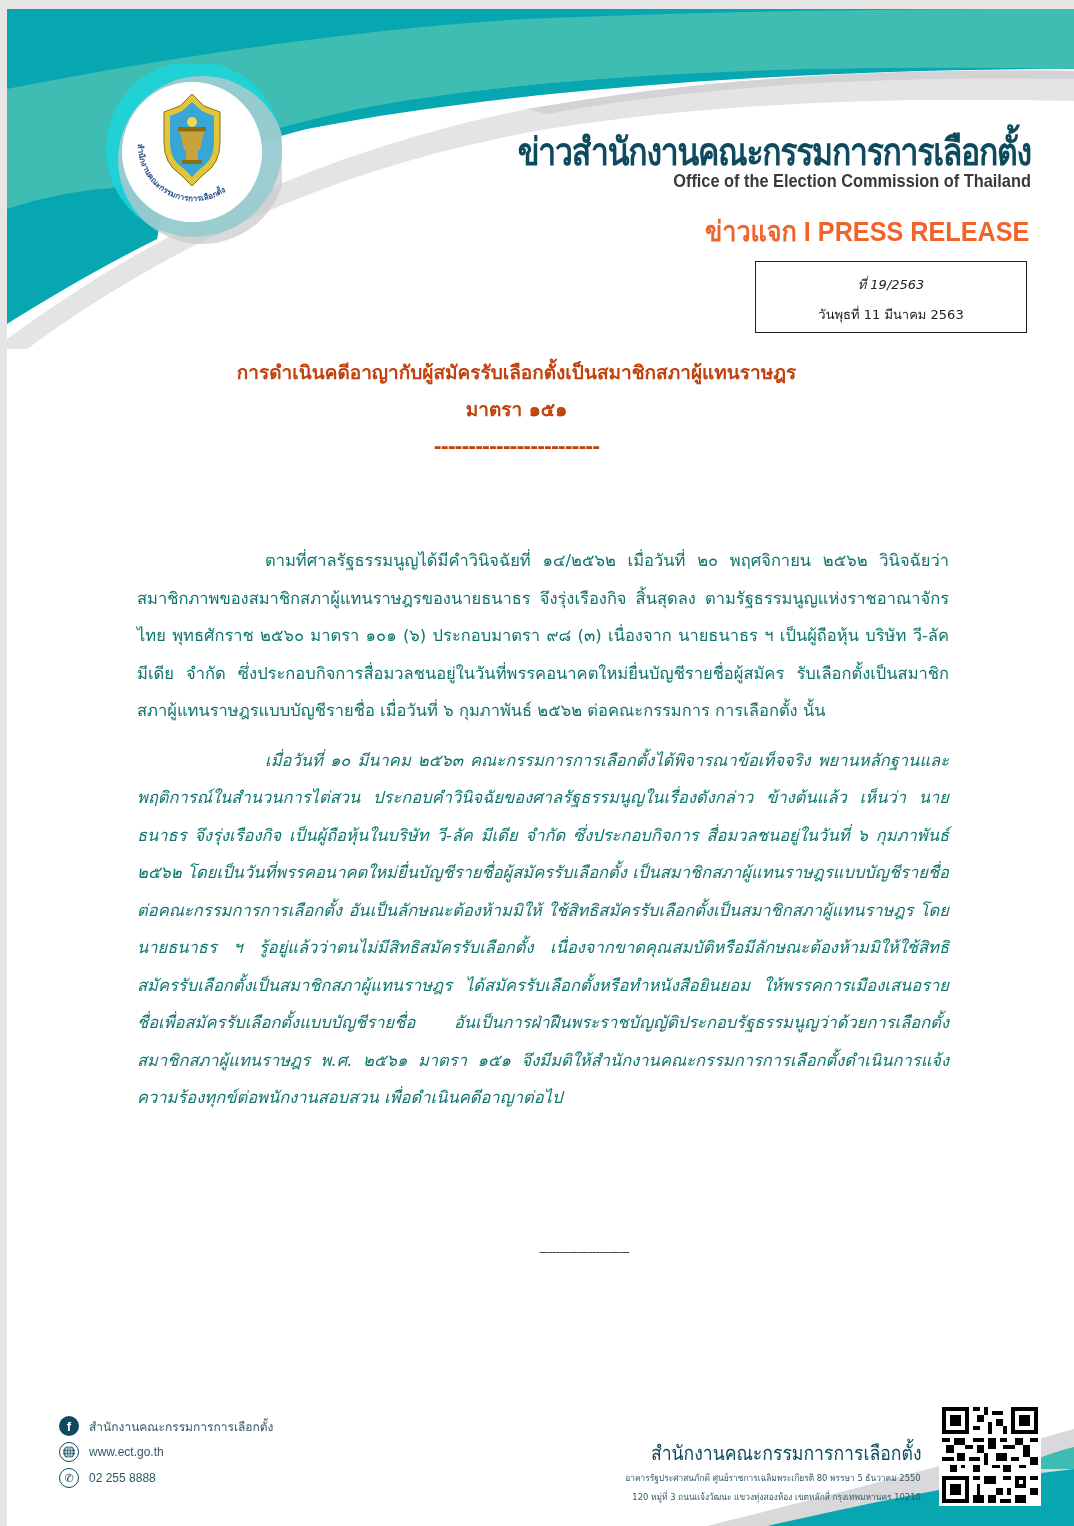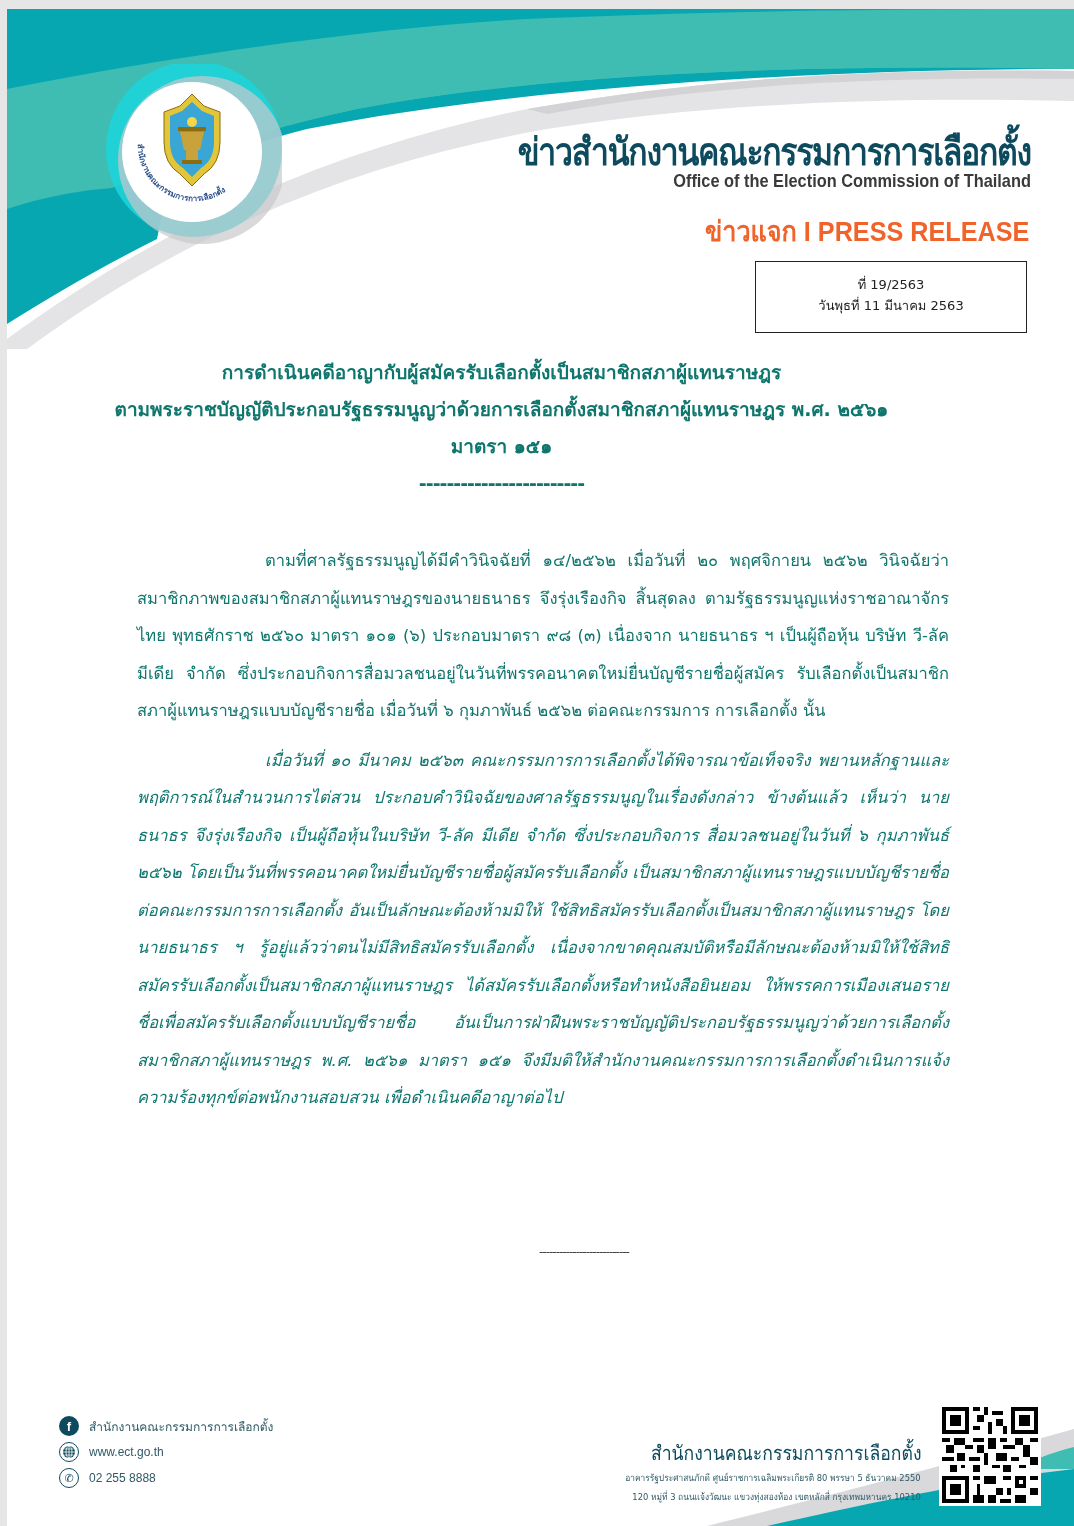--- a/index.html
+++ b/index.html
@@ -40,27 +40,27 @@
       white-space: nowrap;
       transform: scaleX(0.9); transform-origin: right center;
     }
     .refbox {
       position: absolute; left: 748px; top: 252px;
       width: 270px; height: 70px;
       border: 1.5px solid #222;
       text-align: center;
       font-family: "DejaVu Sans", sans-serif; font-size: 13px; color: #222;
     }
-    .refbox .l1 { margin-top: 12px; }
-    .refbox .l2 { }
+    .refbox .l1 { margin-top: 12px; font-style: italic; }
+    .refbox .l2 { margin-top: 9px; }
     .headline {
-      position: absolute; left: 1px; top: 345px; width: 987px;
+      position: absolute; left: 16px; top: 345px; width: 987px;
       text-align: center;
       font-family: "DejaVu Sans", sans-serif;
-      font-weight: bold; font-size: 19px; color: #0f766e;
+      font-weight: bold; font-size: 19px; color: #c2410c;
       line-height: 37px;
     }
     .headline .sep { letter-spacing: -1px; font-weight: bold; }
     .body-text {
       position: absolute; left: 130px; top: 533px; width: 812px;
       font-family: "DejaVu Sans", sans-serif;
       font-size: 16.5px; color: #0f766e;
       line-height: 37.5px;
       text-align: justify;
     }
@@ -139,21 +139,20 @@
   <div class="title-en">Office of the Election Commission of Thailand</div>
   <div class="press">ข่าวแจก I PRESS RELEASE</div>
 
   <div class="refbox">
     <div class="l1">ที่  19/2563</div>
     <div class="l2">วันพุธที่ 11 มีนาคม 2563</div>
   </div>
 
   <div class="headline">
     <div>การดำเนินคดีอาญากับผู้สมัครรับเลือกตั้งเป็นสมาชิกสภาผู้แทนราษฎร</div>
-    <div>ตามพระราชบัญญัติประกอบรัฐธรรมนูญว่าด้วยการเลือกตั้งสมาชิกสภาผู้แทนราษฎร พ.ศ. ๒๕๖๑</div>
     <div>มาตรา ๑๕๑</div>
     <div class="sep">------------------------</div>
   </div>
 
   <div class="body-text">
     <p>ตามที่ศาลรัฐธรรมนูญได้มีคำวินิจฉัยที่ ๑๔/๒๕๖๒ เมื่อวันที่ ๒๐ พฤศจิกายน ๒๕๖๒ วินิจฉัยว่า สมาชิกภาพของสมาชิกสภาผู้แทนราษฎรของนายธนาธร จึงรุ่งเรืองกิจ สิ้นสุดลง ตามรัฐธรรมนูญแห่งราชอาณาจักรไทย พุทธศักราช ๒๕๖๐ มาตรา ๑๐๑ (๖) ประกอบมาตรา ๙๘ (๓) เนื่องจาก นายธนาธร ฯ เป็นผู้ถือหุ้น บริษัท วี-ลัค มีเดีย จำกัด ซึ่งประกอบกิจการสื่อมวลชนอยู่ในวันที่พรรคอนาคตใหม่ยื่นบัญชีรายชื่อผู้สมัคร รับเลือกตั้งเป็นสมาชิกสภาผู้แทนราษฎรแบบบัญชีรายชื่อ เมื่อวันที่ ๖ กุมภาพันธ์ ๒๕๖๒ ต่อคณะกรรมการ การเลือกตั้ง นั้น</p>
     <p>เมื่อวันที่ ๑๐ มีนาคม ๒๕๖๓ คณะกรรมการการเลือกตั้งได้พิจารณาข้อเท็จจริง พยานหลักฐานและพฤติการณ์ในสำนวนการไต่สวน ประกอบคำวินิจฉัยของศาลรัฐธรรมนูญในเรื่องดังกล่าว ข้างต้นแล้ว เห็นว่า นายธนาธร จึงรุ่งเรืองกิจ เป็นผู้ถือหุ้นในบริษัท วี-ลัค มีเดีย จำกัด ซึ่งประกอบกิจการ สื่อมวลชนอยู่ในวันที่ ๖ กุมภาพันธ์ ๒๕๖๒ โดยเป็นวันที่พรรคอนาคตใหม่ยื่นบัญชีรายชื่อผู้สมัครรับเลือกตั้ง เป็นสมาชิกสภาผู้แทนราษฎรแบบบัญชีรายชื่อต่อคณะกรรมการการเลือกตั้ง อันเป็นลักษณะต้องห้ามมิให้ ใช้สิทธิสมัครรับเลือกตั้งเป็นสมาชิกสภาผู้แทนราษฎร โดย นายธนาธร ฯ รู้อยู่แล้วว่าตนไม่มีสิทธิสมัครรับเลือกตั้ง เนื่องจากขาดคุณสมบัติหรือมีลักษณะต้องห้ามมิให้ใช้สิทธิสมัครรับเลือกตั้งเป็นสมาชิกสภาผู้แทนราษฎร ได้สมัครรับเลือกตั้งหรือทำหนังสือยินยอม ให้พรรคการเมืองเสนอรายชื่อเพื่อสมัครรับเลือกตั้งแบบบัญชีรายชื่อ อันเป็นการฝ่าฝืนพระราชบัญญัติประกอบรัฐธรรมนูญว่าด้วยการเลือกตั้งสมาชิกสภาผู้แทนราษฎร พ.ศ. ๒๕๖๑ มาตรา ๑๕๑ จึงมีมติให้สำนักงานคณะกรรมการการเลือกตั้งดำเนินการแจ้งความร้องทุกข์ต่อพนักงานสอบสวน เพื่อดำเนินคดีอาญาต่อไป</p>
   </div>
 
   <div class="end-sep">---------------------------</div>

